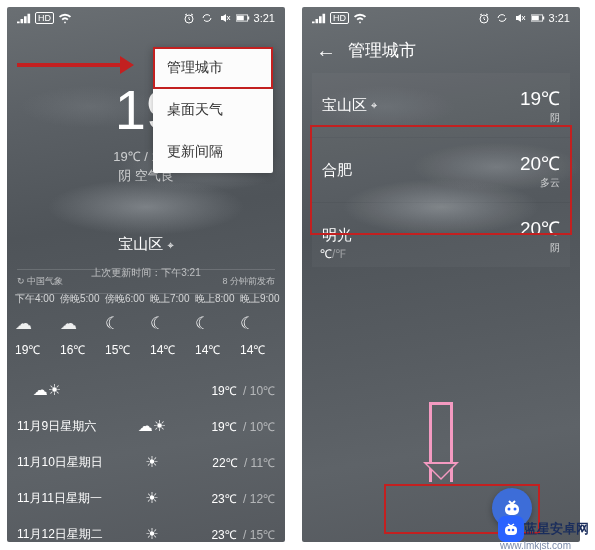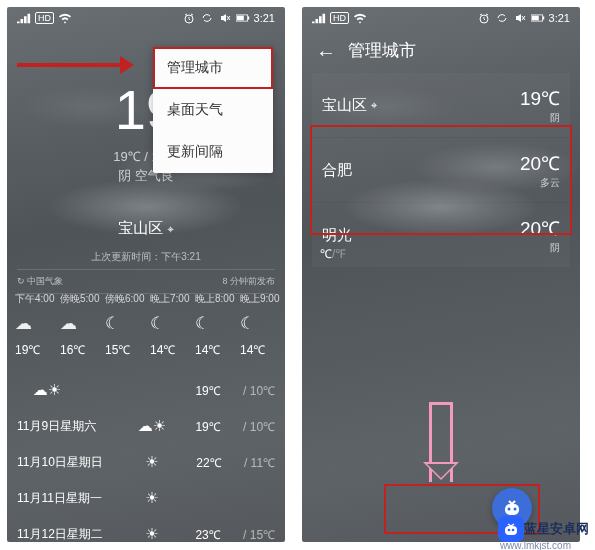--- a/index.html
+++ b/index.html
@@ -17,33 +17,33 @@
     .more-icon { position: absolute; top: 38px; right: 14px; font-size: 18px; cursor: pointer; z-index: 2; }
     .arrow-red { position: absolute; top: 56px; left: 10px; z-index: 4; }
     .arrow-red::before { content: ""; display: block; width: 112px; height: 4px; background: #c32020; }
     .arrow-red::after { content: ""; position: absolute; right: -14px; top: -7px; border: 9px solid transparent; border-left: 14px solid #c32020; }
     .popup-menu { position: absolute; top: 40px; right: 12px; width: 120px; background: #fcfcfc; border-radius: 2px; box-shadow: 0 2px 8px rgba(0,0,0,0.3); z-index: 3; color: #333; }
     .popup-item { padding: 12px 14px; font-size: 14px; cursor: pointer; }
     .popup-item.highlighted { border: 2px solid #c32020; padding: 10px 12px; }
     .big-temp { position: absolute; top: 70px; left: 50%; transform: translateX(-50%); font-size: 56px; font-weight: 200; }
     .sub-temp { position: absolute; top: 140px; left: 50%; transform: translateX(-50%); font-size: 13px; color: rgba(255,255,255,0.7); }
     .cond-line { position: absolute; top: 160px; left: 50%; transform: translateX(-50%); font-size: 13px; color: rgba(255,255,255,0.7); }
-    .location { position: absolute; top: 212px; left: 0; right: 0; text-align: center; font-size: 15px; }
+    .location { position: absolute; top: 228px; left: 0; right: 0; text-align: center; font-size: 15px; }
     .location-sub { font-size: 10px; color: rgba(255,255,255,0.6); margin-top: 12px; }
     .divider-row { position: absolute; top: 262px; left: 10px; right: 10px; display: flex; justify-content: space-between; font-size: 9px; color: rgba(255,255,255,0.6); border-top: 1px solid rgba(255,255,255,0.15); border-bottom: 1px solid rgba(255,255,255,0.15); padding: 5px 0; }
     .hourly { position: absolute; top: 285px; left: 8px; right: 0; display: flex; overflow: hidden; }
     .hour-col { width: 45px; font-size: 10px; color: rgba(255,255,255,0.75); flex-shrink: 0; }
     .hour-icon { font-size: 17px; margin: 7px 0; color: rgba(255,255,255,0.9); }
     .hour-temp { font-size: 12px; color: #fff; }
     .daily { position: absolute; top: 365px; left: 10px; right: 10px; }
     .day-row { display: flex; align-items: center; font-size: 12px; padding: 9px 0; }
     .day-label { width: 105px; }
     .day-icon { font-size: 15px; width: 60px; text-align: center; }
     .day-temps { flex: 1; text-align: right; }
-    .day-lo { color: rgba(255,255,255,0.55); margin-left: 19px; }
+    .day-lo { color: rgba(255,255,255,0.55); margin-left: 3px; }
     
     .header-bar { display: flex; align-items: center; gap: 12px; padding: 10px 14px; font-size: 17px; position: relative; z-index: 2; }
     .back-arrow { font-size: 20px; cursor: pointer; }
     .city-list { position: absolute; top: 66px; left: 10px; right: 10px; }
     .city-row { display: flex; justify-content: space-between; align-items: center; padding: 12px 10px; font-size: 15px; background: rgba(255,255,255,0.03); margin-bottom: 1px; }
     .city-name { display: flex; align-items: center; gap: 4px; }
     .city-temp { text-align: right; }
     .city-temp-val { font-size: 19px; font-weight: 300; }
     .city-cond { font-size: 10px; color: rgba(255,255,255,0.7); display: block; }
     .red-box-cities { position: absolute; top: 118px; left: 8px; right: 8px; height: 110px; border: 2px solid #c32020; z-index: 3; pointer-events: none; }
@@ -159,20 +159,21 @@
           <div class="day-temps">19℃<span class="day-lo"> / 10℃</span></div>
         </div>
         <div class="day-row">
           <div class="day-label">11月10日星期日</div>
           <div class="day-icon">☀</div>
           <div class="day-temps">22℃<span class="day-lo"> / 11℃</span></div>
         </div>
         <div class="day-row">
           <div class="day-label">11月11日星期一</div>
           <div class="day-icon">☀</div>
+          <div class="day-temps">23℃<span class="day-lo"> / 12℃</span></div>
         </div>
         <div class="day-row">
           <div class="day-label">11月12日星期二</div>
           <div class="day-icon">☀</div>
           <div class="day-temps">23℃<span class="day-lo"> / 15℃</span></div>
         </div>
       </div>
   </div>
 
   <div class="phone">

